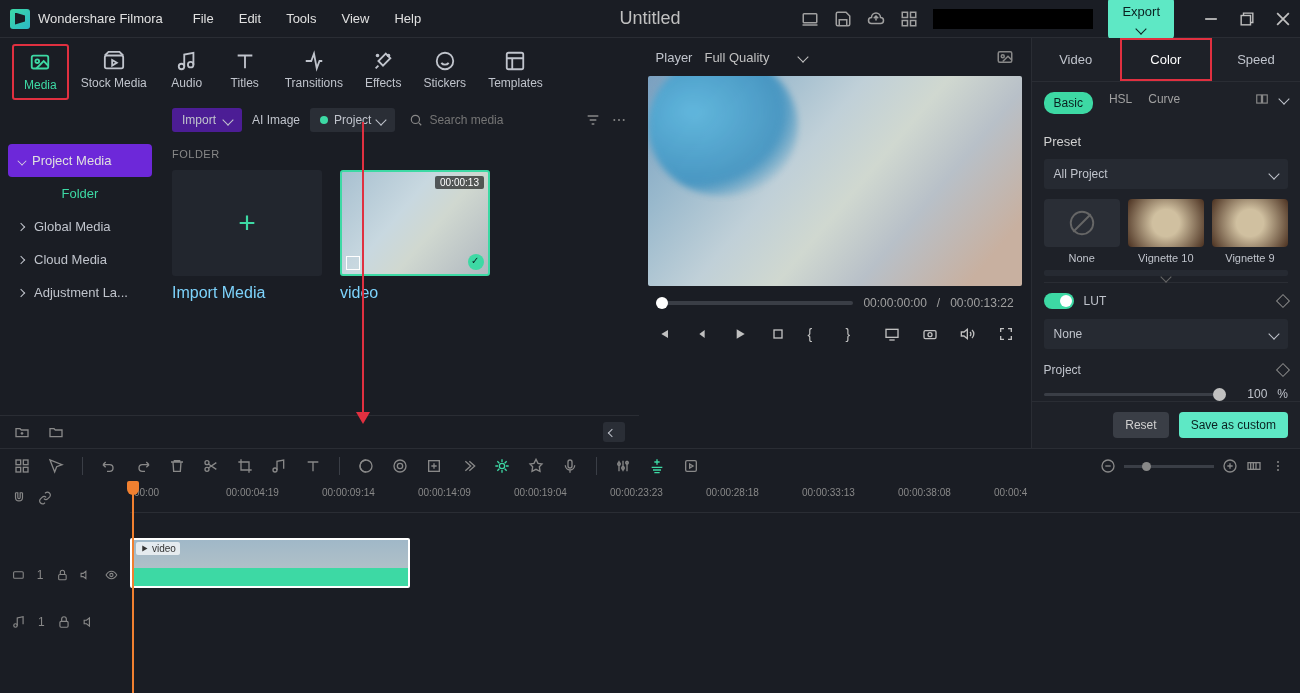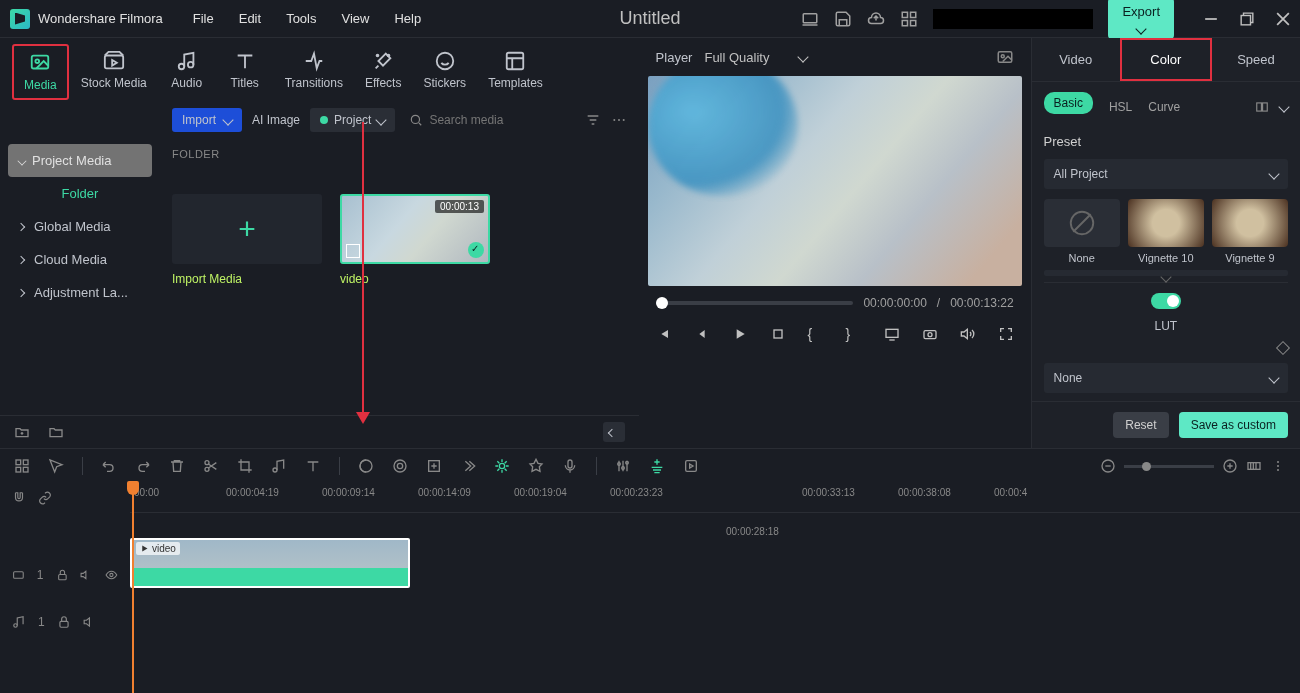--- a/index.html
+++ b/index.html
@@ -28,76 +28,76 @@
 
 
 .top-tabs { display: flex; padding: 6px 12px 0; gap: 2px; background: #1a1d24; }
 .top-tab { display: flex; flex-direction: column; align-items: center; padding: 6px 10px; cursor: pointer; color: #c0c4cc; min-width: 56px; }
 .top-tab.active { border: 2px solid #e03040; border-radius: 3px; }
 .top-tab svg { width: 22px; height: 22px; margin-bottom: 4px; }
 .top-tab.active .tab-icon, .top-tab.active .tab-label { color: #3dd9a4; }
 
 
 .media-toolbar { display: flex; align-items: center; padding: 8px 12px; gap: 10px; }
-.import-btn { background: #1d4ed8; padding: 5px 10px; border-radius: 3px; display: flex; align-items: center; gap: 8px; cursor: pointer; font-size: 12px; }
+.import-btn { background: #4c1d95; padding: 5px 10px; border-radius: 3px; display: flex; align-items: center; gap: 8px; cursor: pointer; font-size: 12px; }
 .rec-btn { background: #2a2e36; padding: 5px 10px; border-radius: 3px; display: flex; align-items: center; gap: 6px; cursor: pointer; font-size: 12px; }
 .rec-dot { width: 8px; height: 8px; background: #3dd9a4; border-radius: 50%; }
 .search-box { background: transparent; color: #888; display: flex; align-items: center; gap: 6px; padding: 4px; flex: 1; font-size: 12px; }
 .search-box input { background: transparent; border: none; color: #888; outline: none; font-size: 12px; width: 110px; }
 
 
 .media-body { display: flex; flex: 1; }
 .sidebar { width: 160px; padding: 4px 8px; }
 .sidebar-item { padding: 9px 10px; border-radius: 4px; cursor: pointer; display: flex; align-items: center; gap: 6px; color: #c0c4cc; font-size: 13px; }
-.sidebar-item.active { background: #737373; color: #e0e0e0; }
+.sidebar-item.active { background: #6d28d9; color: #e0e0e0; }
 .sidebar-item.teal { color: #3dd9a4; justify-content: center; }
 
 .media-grid { flex: 1; padding: 8px 12px; }
 .folder-label { color: #888; font-size: 11px; letter-spacing: 0.5px; margin-bottom: 10px; }
 .grid-row { display: flex; gap: 18px; }
 .media-card { width: 150px; }
-.thumb { width: 150px; height: 70px; background: #262a32; border-radius: 3px; display: flex; align-items: center; justify-content: center; position: relative; margin-top: 24px; }
+.thumb { width: 150px; height: 106px; background: #262a32; border-radius: 3px; display: flex; align-items: center; justify-content: center; position: relative; }
 .thumb.add { background: #22262e; }
 .plus { font-size: 30px; color: #3dd9a4; font-weight: 200; }
 .thumb.video { border: 2px solid #3dd9a4; background: linear-gradient(130deg,#a8c0d0 0%,#c8d8e0 40%,#d0d8d0 60%,#b0b8c0 100%); position: relative; overflow: hidden; }
 .thumb-dur { position: absolute; top: 4px; right: 4px; background: rgba(0,0,0,0.6); color: #fff; padding: 1px 5px; border-radius: 2px; font-size: 10px; }
 .thumb-check { position: absolute; bottom: 4px; right: 4px; width: 16px; height: 16px; background: #3dd9a4; border-radius: 50%; }
 .thumb-check::after { content: '✓'; color: #0a2020; font-size: 10px; position: absolute; left: 3px; top: 1px; }
 .thumb-badge { position: absolute; bottom: 4px; left: 4px; width: 14px; height: 14px; border: 1px solid #fff; }
-.card-label { margin-top: 8px; font-size: 12px; color: #bef264; }
+.card-label { margin-top: 8px; font-size: 16px; color: #7dd3fc; }
 
 
 .preview-head { display: flex; align-items: center; padding: 10px 12px; gap: 12px; }
 .quality-dd { background: transparent; color: #c0c0c0; display: flex; align-items: center; gap: 30px; cursor: pointer; font-size: 13px; }
 .preview-img { margin: 0 4px; height: 210px; background: linear-gradient(130deg,#7aa0c0 0%,#98b8cc 20%,#c0d0d8 40%,#d0d8d0 55%,#b8c0c8 70%,#c8b0a0 90%); border-radius: 2px; position: relative; overflow: hidden;}
 .preview-glove { position: absolute; left: 0; top: -20px; width: 150px; height: 140px; background: radial-gradient(ellipse at 30% 40%,#5ab8e0 0%,#3a90c0 60%,transparent 80%); opacity: 0.85; border-radius: 50%; filter: blur(3px);}
 .preview-time { display: flex; align-items: center; padding: 10px 12px; gap: 10px; }
 .time-scrub { flex: 1; height: 4px; background: #3a3e46; border-radius: 2px; position: relative; }
 .time-dot { position: absolute; left: 0; top: -4px; width: 12px; height: 12px; background: #fff; border-radius: 50%; }
 .time-text { font-size: 12px; color: #a0a0a0; }
 .preview-ctrls { display: flex; align-items: center; justify-content: center; gap: 22px; padding: 6px 12px; }
 .pc-icon { width: 16px; height: 16px; color: #c0c0c0; cursor: pointer; }
 
 
 .prop-tabs { display: flex; border-bottom: 1px solid #2a2d34; height: 44px; }
 .prop-tab { flex: 1; display: flex; align-items: center; justify-content: center; cursor: pointer; font-size: 13px; }
 .prop-tab.active { border: 2px solid #e03040; color: #fff; }
-.sub-tabs { display: flex; align-items: flex-end; padding: 10px 12px; gap: 16px; }
+.sub-tabs { display: flex; align-items: flex-start; padding: 10px 12px; gap: 16px; }
 .sub-tab { font-size: 12px; color: #a0a0a0; cursor: pointer; }
 .sub-tab.active { background: #3dd9a4; color: #0a2020; padding: 4px 10px; border-radius: 10px; font-weight: 500; }
 .prop-body { flex: 1; overflow-y: auto; padding: 0 12px; }
 .prop-section-title { padding: 10px 0; font-size: 13px; color: #d0d0d0; }
 .dd { background: #262a32; padding: 8px 10px; border-radius: 3px; display: flex; justify-content: space-between; align-items: center; cursor: pointer; font-size: 12px; margin-bottom: 10px; }
 .preset-row { display: flex; gap: 8px; margin-bottom: 6px; }
 .preset-card { flex: 1; text-align: center; }
 .preset-thumb { width: 100%; height: 48px; background: #262a32; border-radius: 4px; margin-bottom: 5px; display: flex; align-items: center; justify-content: center; }
 .preset-thumb.none { background: #2a2e36; }
 .preset-thumb.v { background: radial-gradient(circle,#d0c0a0 30%,#4a3020 100%); }
 .preset-label { font-size: 11px; }
-.toggle-row { display: flex; align-items: center; padding: 10px 0; gap: 10px; border-top: 1px solid #2a2d34; margin-top: 6px; flex-direction: column; }
+.toggle-row { display: flex; align-items: center; padding: 10px 0; gap: 10px; border-top: 1px solid #2a2d34; margin-top: 6px; }
 .toggle { width: 30px; height: 16px; background: #3dd9a4; border-radius: 8px; position: relative; cursor: pointer; }
 .toggle::after { content: ''; position: absolute; right: 2px; top: 2px; width: 12px; height: 12px; background: #fff; border-radius: 50%; }
 .diamond { width: 10px; height: 10px; border: 1px solid #888; transform: rotate(45deg); margin-left: auto; cursor: pointer; }
 .slider-row { display: flex; align-items: center; gap: 10px; padding: 6px 0; }
 .slider { flex: 1; height: 3px; background: #3a3e46; border-radius: 2px; position: relative; }
 .slider-knob { position: absolute; top: -5px; width: 13px; height: 13px; background: #c0c0c0; border-radius: 50%; }
 .slider-val { width: 36px; text-align: right; font-size: 12px; }
 .footer-btns { display: flex; gap: 10px; padding: 10px 12px; border-top: 1px solid #2a2d34; justify-content: flex-end; }
 .btn { padding: 6px 12px; border-radius: 4px; cursor: pointer; font-size: 12px; }
 .btn.gray { background: #3a3e46; color: #d0d0d0; }
@@ -611,21 +611,21 @@
       </div>
     </div>
     <div class="tl-tracks">
       <div class="ruler">
         <span class="ruler-label" style="left:4px;">00:00</span>
         <span class="ruler-label" style="left:96px;">00:00:04:19</span>
         <span class="ruler-label" style="left:192px;">00:00:09:14</span>
         <span class="ruler-label" style="left:288px;">00:00:14:09</span>
         <span class="ruler-label" style="left:384px;">00:00:19:04</span>
         <span class="ruler-label" style="left:480px;">00:00:23:23</span>
-        <span class="ruler-label" style="left:596px;margin-top:39px;">00:00:28:18</span>
+        <span class="ruler-label" style="left:576px;">00:00:28:18</span>
         <span class="ruler-label" style="left:672px;">00:00:33:13</span>
         <span class="ruler-label" style="left:768px;">00:00:38:08</span>
         <span class="ruler-label" style="left:864px;">00:00:4</span>
       </div>
       <div class="playhead" style="left:2px;"></div>
       <div class="clip">
         <span class="clip-label">
           <svg width="9" height="9" viewBox="0 0 24 24" fill="#333">
               <polygon points="6 4 20 12 6 20"></polygon>
             </svg>

